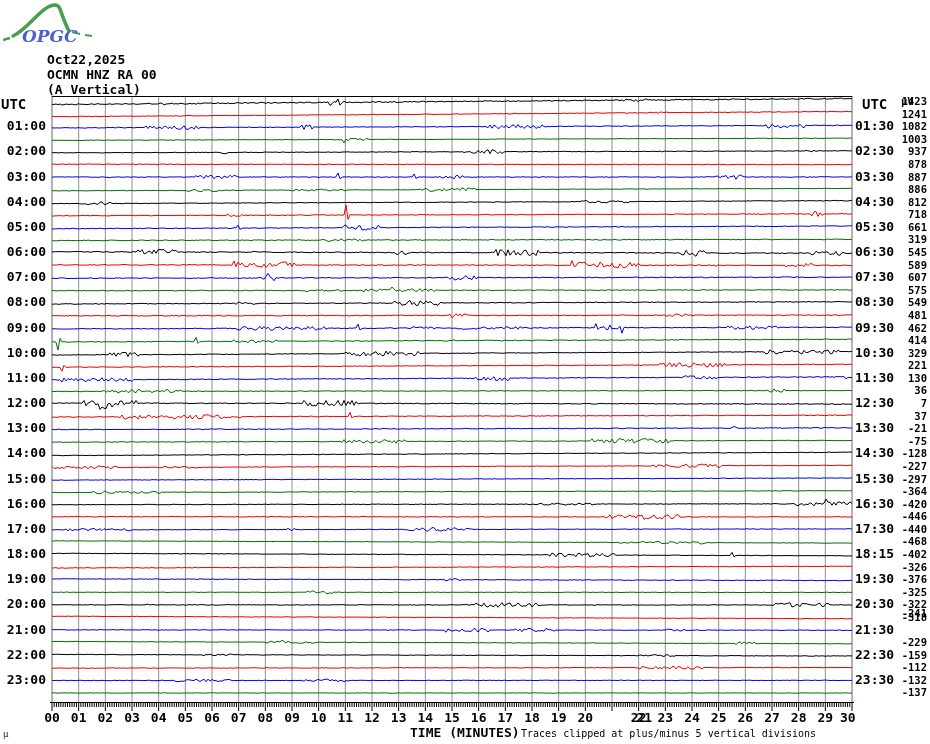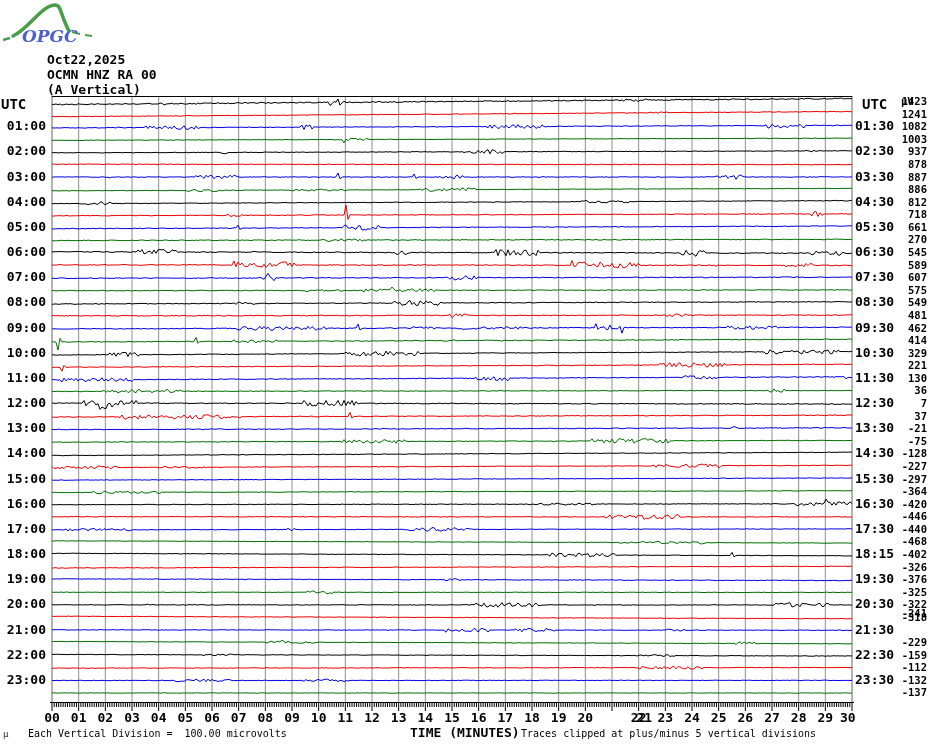--- a/index.html
+++ b/index.html
@@ -501,21 +501,21 @@
       <div class="tl" style="left:855px;top:169.51px;width:48px;">03:30</div>
       <div class="val" style="left:893px;top:171.51px;">887</div>
       <div class="val" style="left:893px;top:184.095px;">886</div>
       <div class="tl" style="left:2px;top:194.68px;width:44px;text-align:right;">04:00</div>
       <div class="tl" style="left:855px;top:194.68px;width:48px;">04:30</div>
       <div class="val" style="left:893px;top:196.68px;">812</div>
       <div class="val" style="left:893px;top:209.26500000000001px;">718</div>
       <div class="tl" style="left:2px;top:219.85000000000002px;width:44px;text-align:right;">05:00</div>
       <div class="tl" style="left:855px;top:219.85000000000002px;width:48px;">05:30</div>
       <div class="val" style="left:893px;top:221.85000000000002px;">661</div>
-      <div class="val" style="left:893px;top:234.435px;">270</div>
+      <div class="val" style="left:893px;top:234.435px;">319</div>
       <div class="tl" style="left:2px;top:245.02px;width:44px;text-align:right;">06:00</div>
       <div class="tl" style="left:855px;top:245.02px;width:48px;">06:30</div>
       <div class="val" style="left:893px;top:247.02px;">545</div>
       <div class="val" style="left:893px;top:259.605px;">589</div>
       <div class="tl" style="left:2px;top:270.19px;width:44px;text-align:right;">07:00</div>
       <div class="tl" style="left:855px;top:270.19px;width:48px;">07:30</div>
       <div class="val" style="left:893px;top:272.19px;">607</div>
       <div class="val" style="left:893px;top:284.775px;">575</div>
       <div class="tl" style="left:2px;top:295.36px;width:44px;text-align:right;">08:00</div>
       <div class="tl" style="left:855px;top:295.36px;width:48px;">08:30</div>
@@ -609,17 +609,16 @@
       <div class="tl" style="left:680px;top:711px;width:24px;text-align:center;">24</div>
       <div class="tl" style="left:706.6666666666667px;top:711px;width:24px;text-align:center;">25</div>
       <div class="tl" style="left:733.3333333333334px;top:711px;width:24px;text-align:center;">26</div>
       <div class="tl" style="left:760px;top:711px;width:24px;text-align:center;">27</div>
       <div class="tl" style="left:786.6666666666667px;top:711px;width:24px;text-align:center;">28</div>
       <div class="tl" style="left:813.3333333333334px;top:711px;width:24px;text-align:center;">29</div>
       <div class="tl" style="left:840px;top:711px;width:24px;text-align:left;">30</div>
     </div>
 
   <div class="corner" style="left:3px;top:729px;">µ</div>
-  <div class="foot" style="left:28px;top:728px;">Each Vertical Division =  100.00 microvolts</div>
   <div class="xtitle" style="left:410px;top:725px;">TIME (MINUTES)</div>
   <div class="foot" style="left:521px;top:728px;">Traces clipped at plus/minus 5 vertical divisions</div>
 
 </div>
 
 </body></html>

